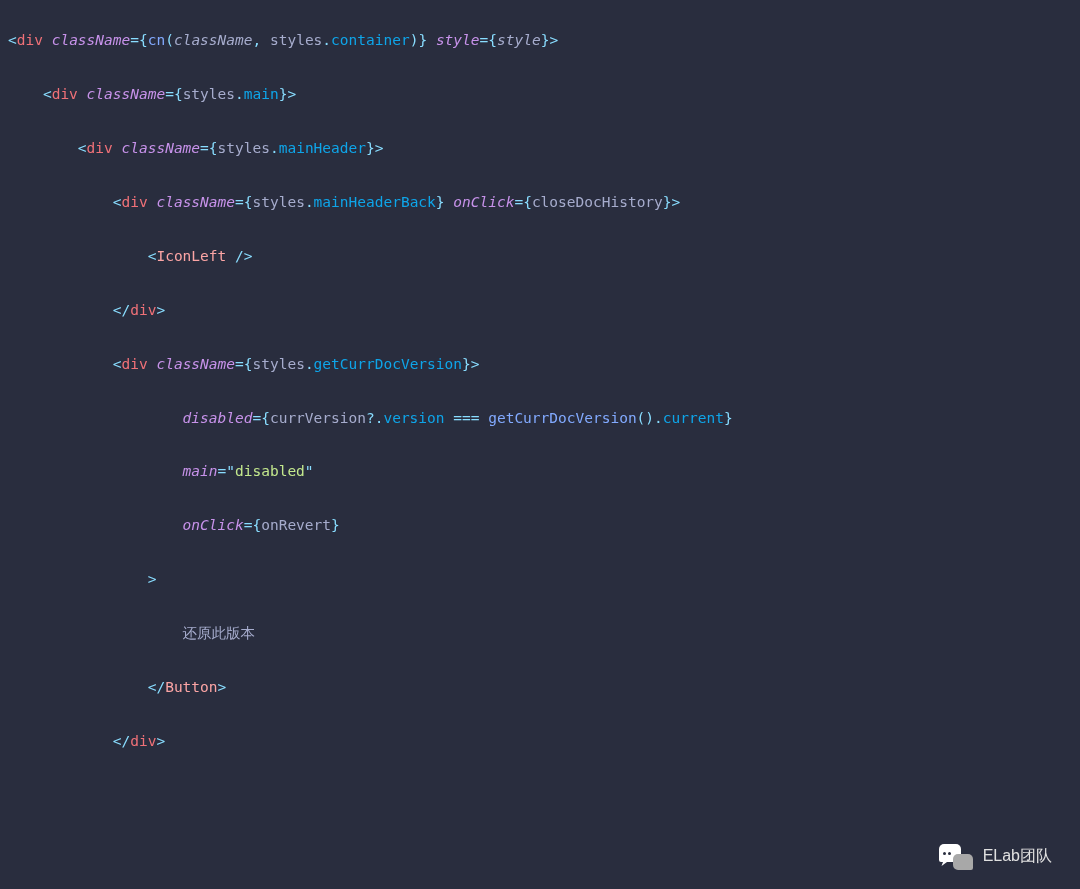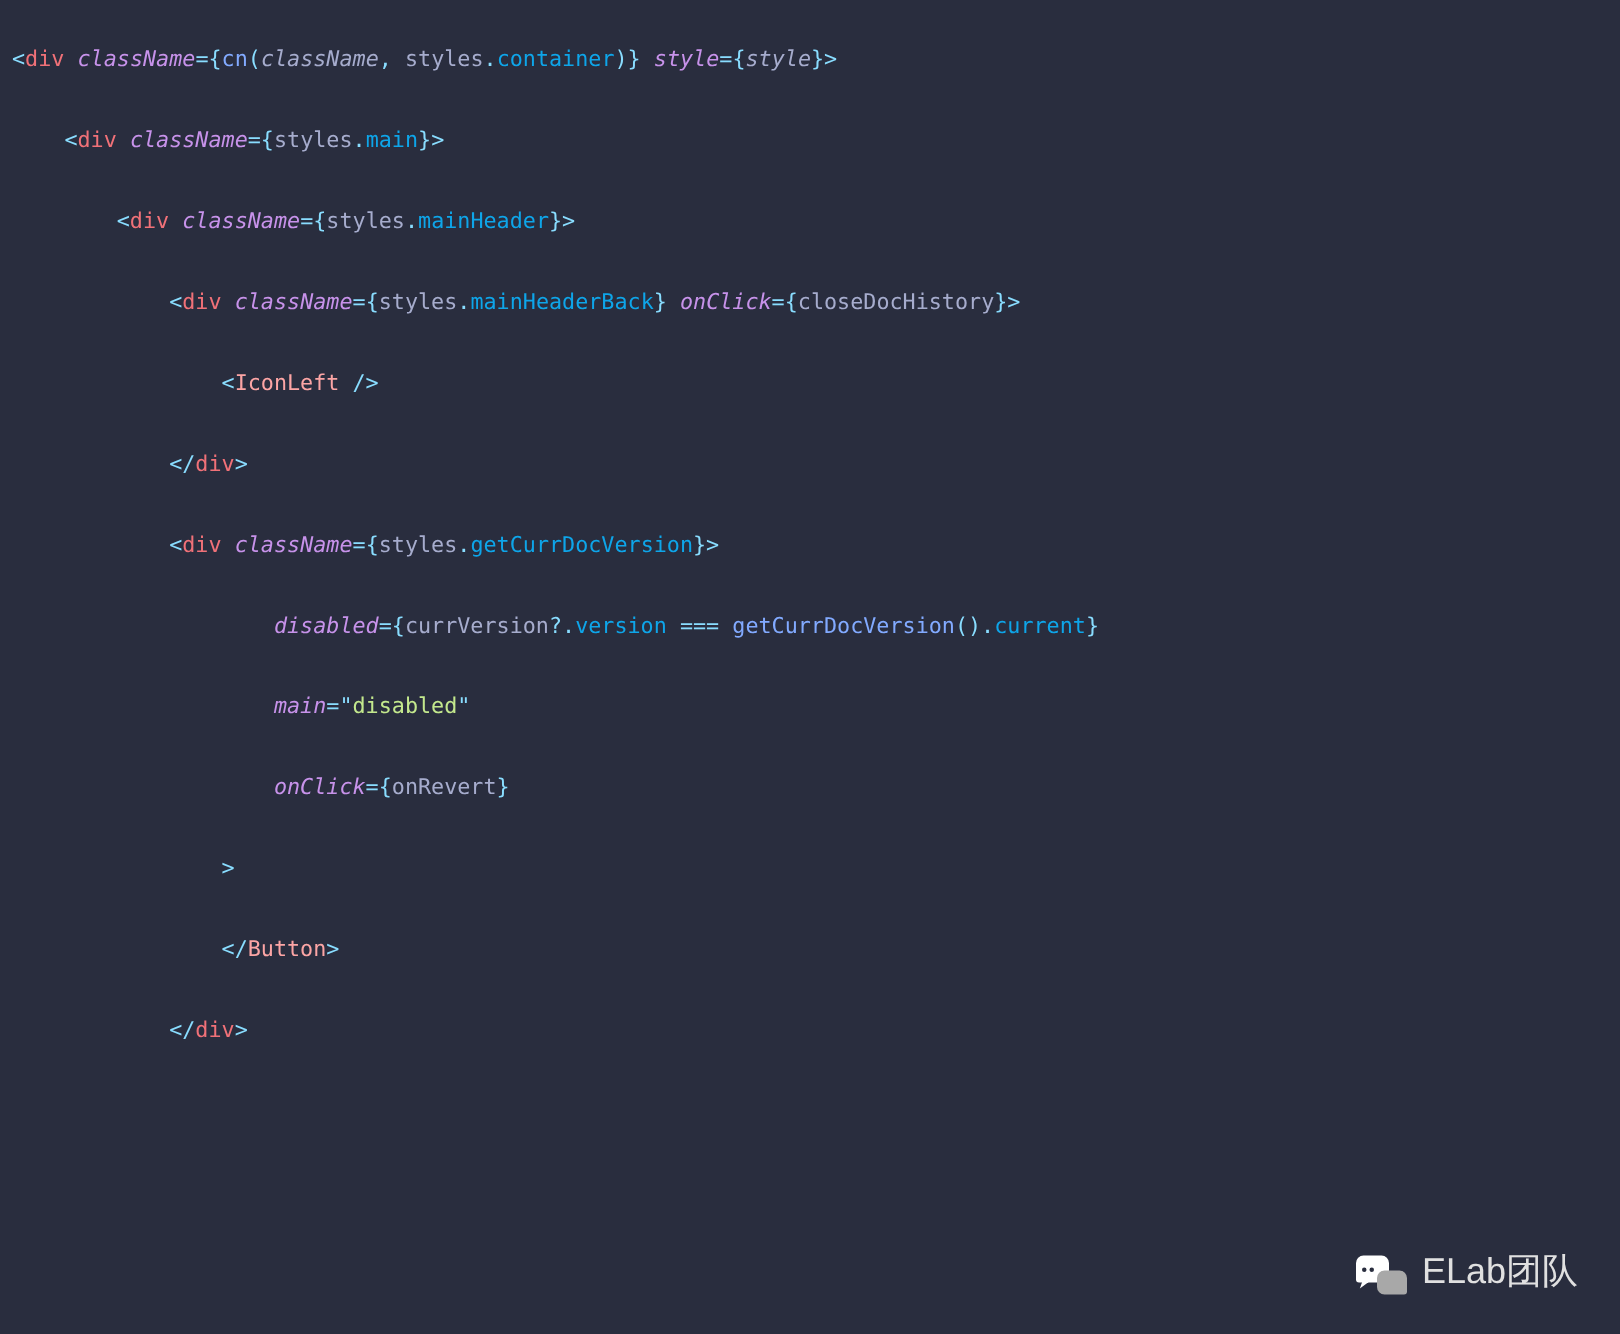--- a/index.html
+++ b/index.html
@@ -32,21 +32,21 @@
   .p-text { color: #a6accd; }
   .watermark {
     position: absolute;
     right: 28px;
     bottom: 18px;
     display: flex;
     align-items: center;
     gap: 10px;
     color: #e0e0e0;
     font-family: Arial, sans-serif;
-    font-size: 24px;
+    font-size: 16px;
     font-weight: 500;
   }
   .wm-icon {
     width: 34px;
     height: 28px;
     position: relative;
   }
   .wm-bubble-a {
     position: absolute;
     width: 22px; height: 18px;
@@ -77,20 +77,21 @@
 <span class="line">    <span class="p-bracket">&lt;</span><span class="p-tag">div</span> <span class="p-attr">className</span><span class="p-op">=</span><span class="p-bracket">{</span><span class="p-var">styles</span><span class="p-op">.</span><span class="p-prop">main</span><span class="p-bracket">}&gt;</span></span>
 <span class="line">        <span class="p-bracket">&lt;</span><span class="p-tag">div</span> <span class="p-attr">className</span><span class="p-op">=</span><span class="p-bracket">{</span><span class="p-var">styles</span><span class="p-op">.</span><span class="p-prop">mainHeader</span><span class="p-bracket">}&gt;</span></span>
 <span class="line">            <span class="p-bracket">&lt;</span><span class="p-tag">div</span> <span class="p-attr">className</span><span class="p-op">=</span><span class="p-bracket">{</span><span class="p-var">styles</span><span class="p-op">.</span><span class="p-prop">mainHeaderBack</span><span class="p-bracket">}</span> <span class="p-attr">onClick</span><span class="p-op">=</span><span class="p-bracket">{</span><span class="p-var">closeDocHistory</span><span class="p-bracket">}&gt;</span></span>
 <span class="line">                <span class="p-bracket">&lt;</span><span class="p-comp">IconLeft</span> <span class="p-bracket">/&gt;</span></span>
 <span class="line">            <span class="p-bracket">&lt;/</span><span class="p-tag">div</span><span class="p-bracket">&gt;</span></span>
 <span class="line">            <span class="p-bracket">&lt;</span><span class="p-tag">div</span> <span class="p-attr">className</span><span class="p-op">=</span><span class="p-bracket">{</span><span class="p-var">styles</span><span class="p-op">.</span><span class="p-prop">getCurrDocVersion</span><span class="p-bracket">}&gt;</span></span>
 <span class="line">                    <span class="p-attr">disabled</span><span class="p-op">=</span><span class="p-bracket">{</span><span class="p-var">currVersion</span><span class="p-op">?.</span><span class="p-prop">version</span> <span class="p-op">===</span> <span class="p-func">getCurrDocVersion</span><span class="p-bracket">()</span><span class="p-op">.</span><span class="p-prop">current</span><span class="p-bracket">}</span></span>
 <span class="line">                    <span class="p-attr">main</span><span class="p-op">=</span><span class="p-bracket">"</span><span class="p-str">disabled</span><span class="p-bracket">"</span></span>
 <span class="line">                    <span class="p-attr">onClick</span><span class="p-op">=</span><span class="p-bracket">{</span><span class="p-var">onRevert</span><span class="p-bracket">}</span></span>
 <span class="line">                <span class="p-bracket">&gt;</span></span>
+<span class="line">                    <span class="p-text">还原此版本</span></span>
 <span class="line">                <span class="p-bracket">&lt;/</span><span class="p-comp">Button</span><span class="p-bracket">&gt;</span></span>
 <span class="line">            <span class="p-bracket">&lt;/</span><span class="p-tag">div</span><span class="p-bracket">&gt;</span></span>
 
 
 
 
 
 
 
 

